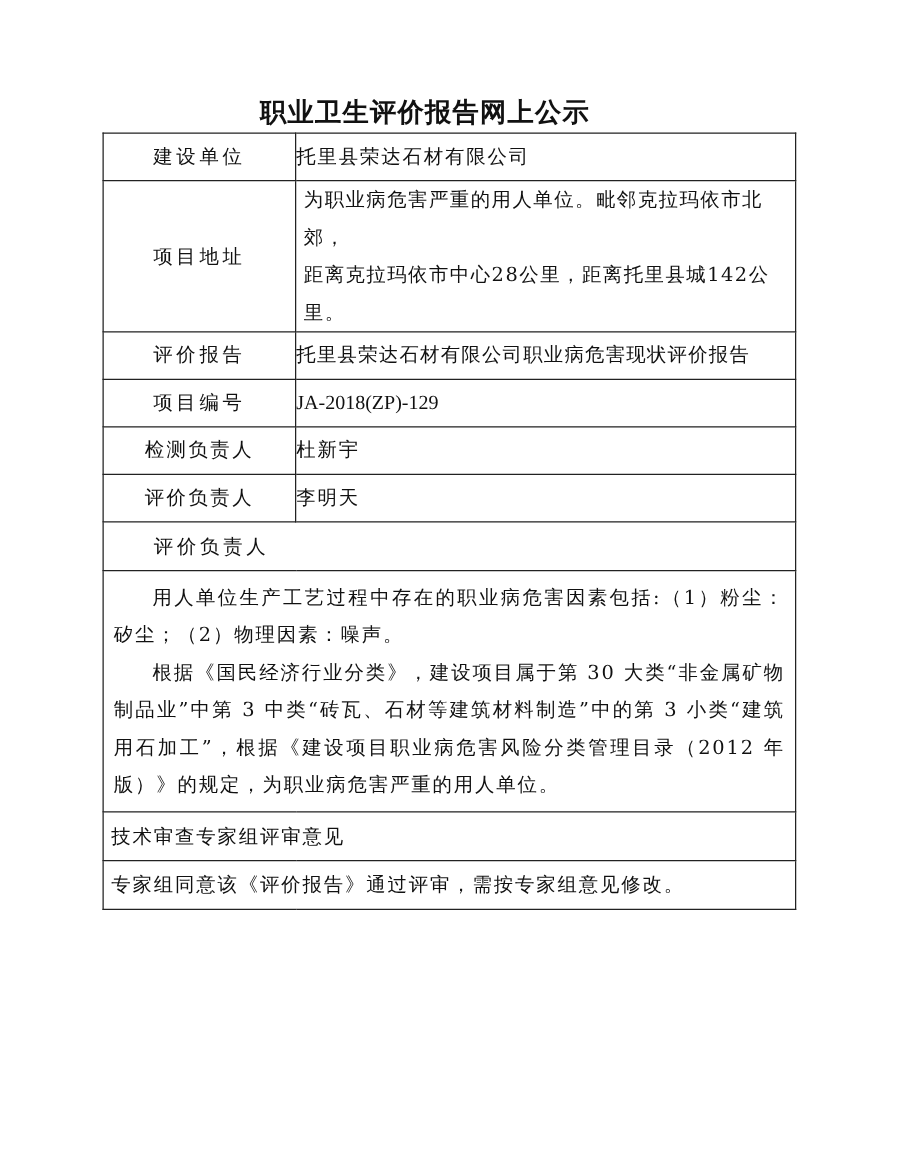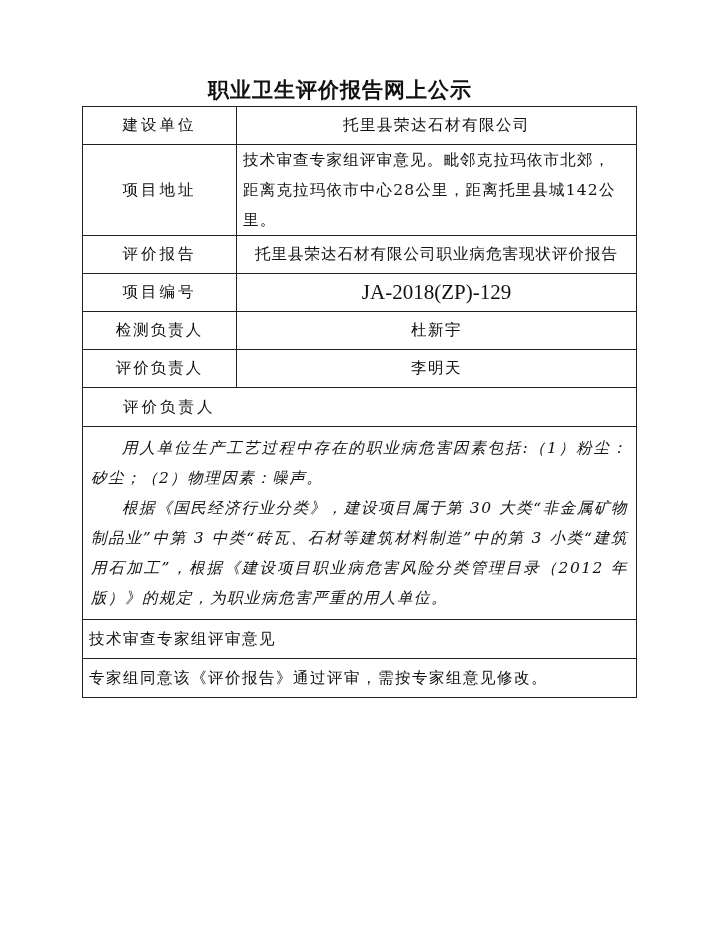--- a/index.html
+++ b/index.html
@@ -2,26 +2,26 @@
 <html><head>
 <meta charset="utf-8">
 <style>
   html, body { margin:0; padding:0; background:#ffffff; }
   body { width:718px; height:941px; position:relative; font-family:"DejaVu Serif", "Liberation Serif", serif; color:#111; }
   .title { position:absolute; left:0; top:76px; width:680px; text-align:center; font-size:21px; font-weight:bold; letter-spacing:1px; }
   table { position:absolute; left:82px; top:106px; width:554px; border-collapse:collapse; table-layout:fixed; }
   td { border:1.3px solid #222; padding:0; font-size:15.5px; vertical-align:middle; }
   col.c1 { width:154px; } col.c2 { width:400px; }
   .lbl { text-align:center; letter-spacing:3px; }
-  .val { text-align:center; letter-spacing:1.5px; }
+  .val { text-align:left; letter-spacing:1.5px; }
   .val.left { text-align:left; padding-left:6px; line-height:30px; letter-spacing:1.2px; }
-  .mono { font-family:"Liberation Serif", serif; letter-spacing:0; font-size:21px; }
+  .mono { font-family:"Liberation Serif", serif; letter-spacing:0; font-size:16px; }
   .r39 { height:38px; } .r61 { height:60px; }
   .section { padding-left:40px; letter-spacing:3px; height:38px; }
-  .para { text-indent:2em; line-height:30px; text-align:justify; margin:0; letter-spacing:1.5px;font-style:italic; }
+  .para { text-indent:2em; line-height:30px; text-align:justify; margin:0; letter-spacing:1.5px; }
   .conclusion { padding:6px 8px 6px 8px; }
   .plain { padding-left:6px; letter-spacing:1.5px; height:38px; }
 </style>
 </head>
 <body>
 
 <div class="title">职业卫生评价报告网上公示</div>
 
 <table>
   <colgroup>
@@ -29,21 +29,21 @@
       <col class="c2">
     </colgroup>
   <tbody>
       <tr class="r39">
     <td class="lbl">建设单位</td>
     <td class="val">托里县荣达石材有限公司</td>
   </tr>
   <tr class="r61">
     <td class="lbl">项目地址</td>
     <td class="val left">
-      <div>技术审查专家组评审意见。毗邻克拉玛依市北郊，</div>
+      <div>为职业病危害严重的用人单位。毗邻克拉玛依市北郊，</div>
       <div>距离克拉玛依市中心28公里，距离托里县城142公里。</div>
     </td>
   </tr>
   <tr class="r39">
     <td class="lbl">评价报告</td>
     <td class="val" style="letter-spacing:1px">托里县荣达石材有限公司职业病危害现状评价报告</td>
   </tr>
   <tr class="r39">
     <td class="lbl">项目编号</td>
     <td class="val mono">JA-2018(ZP)-129</td>

